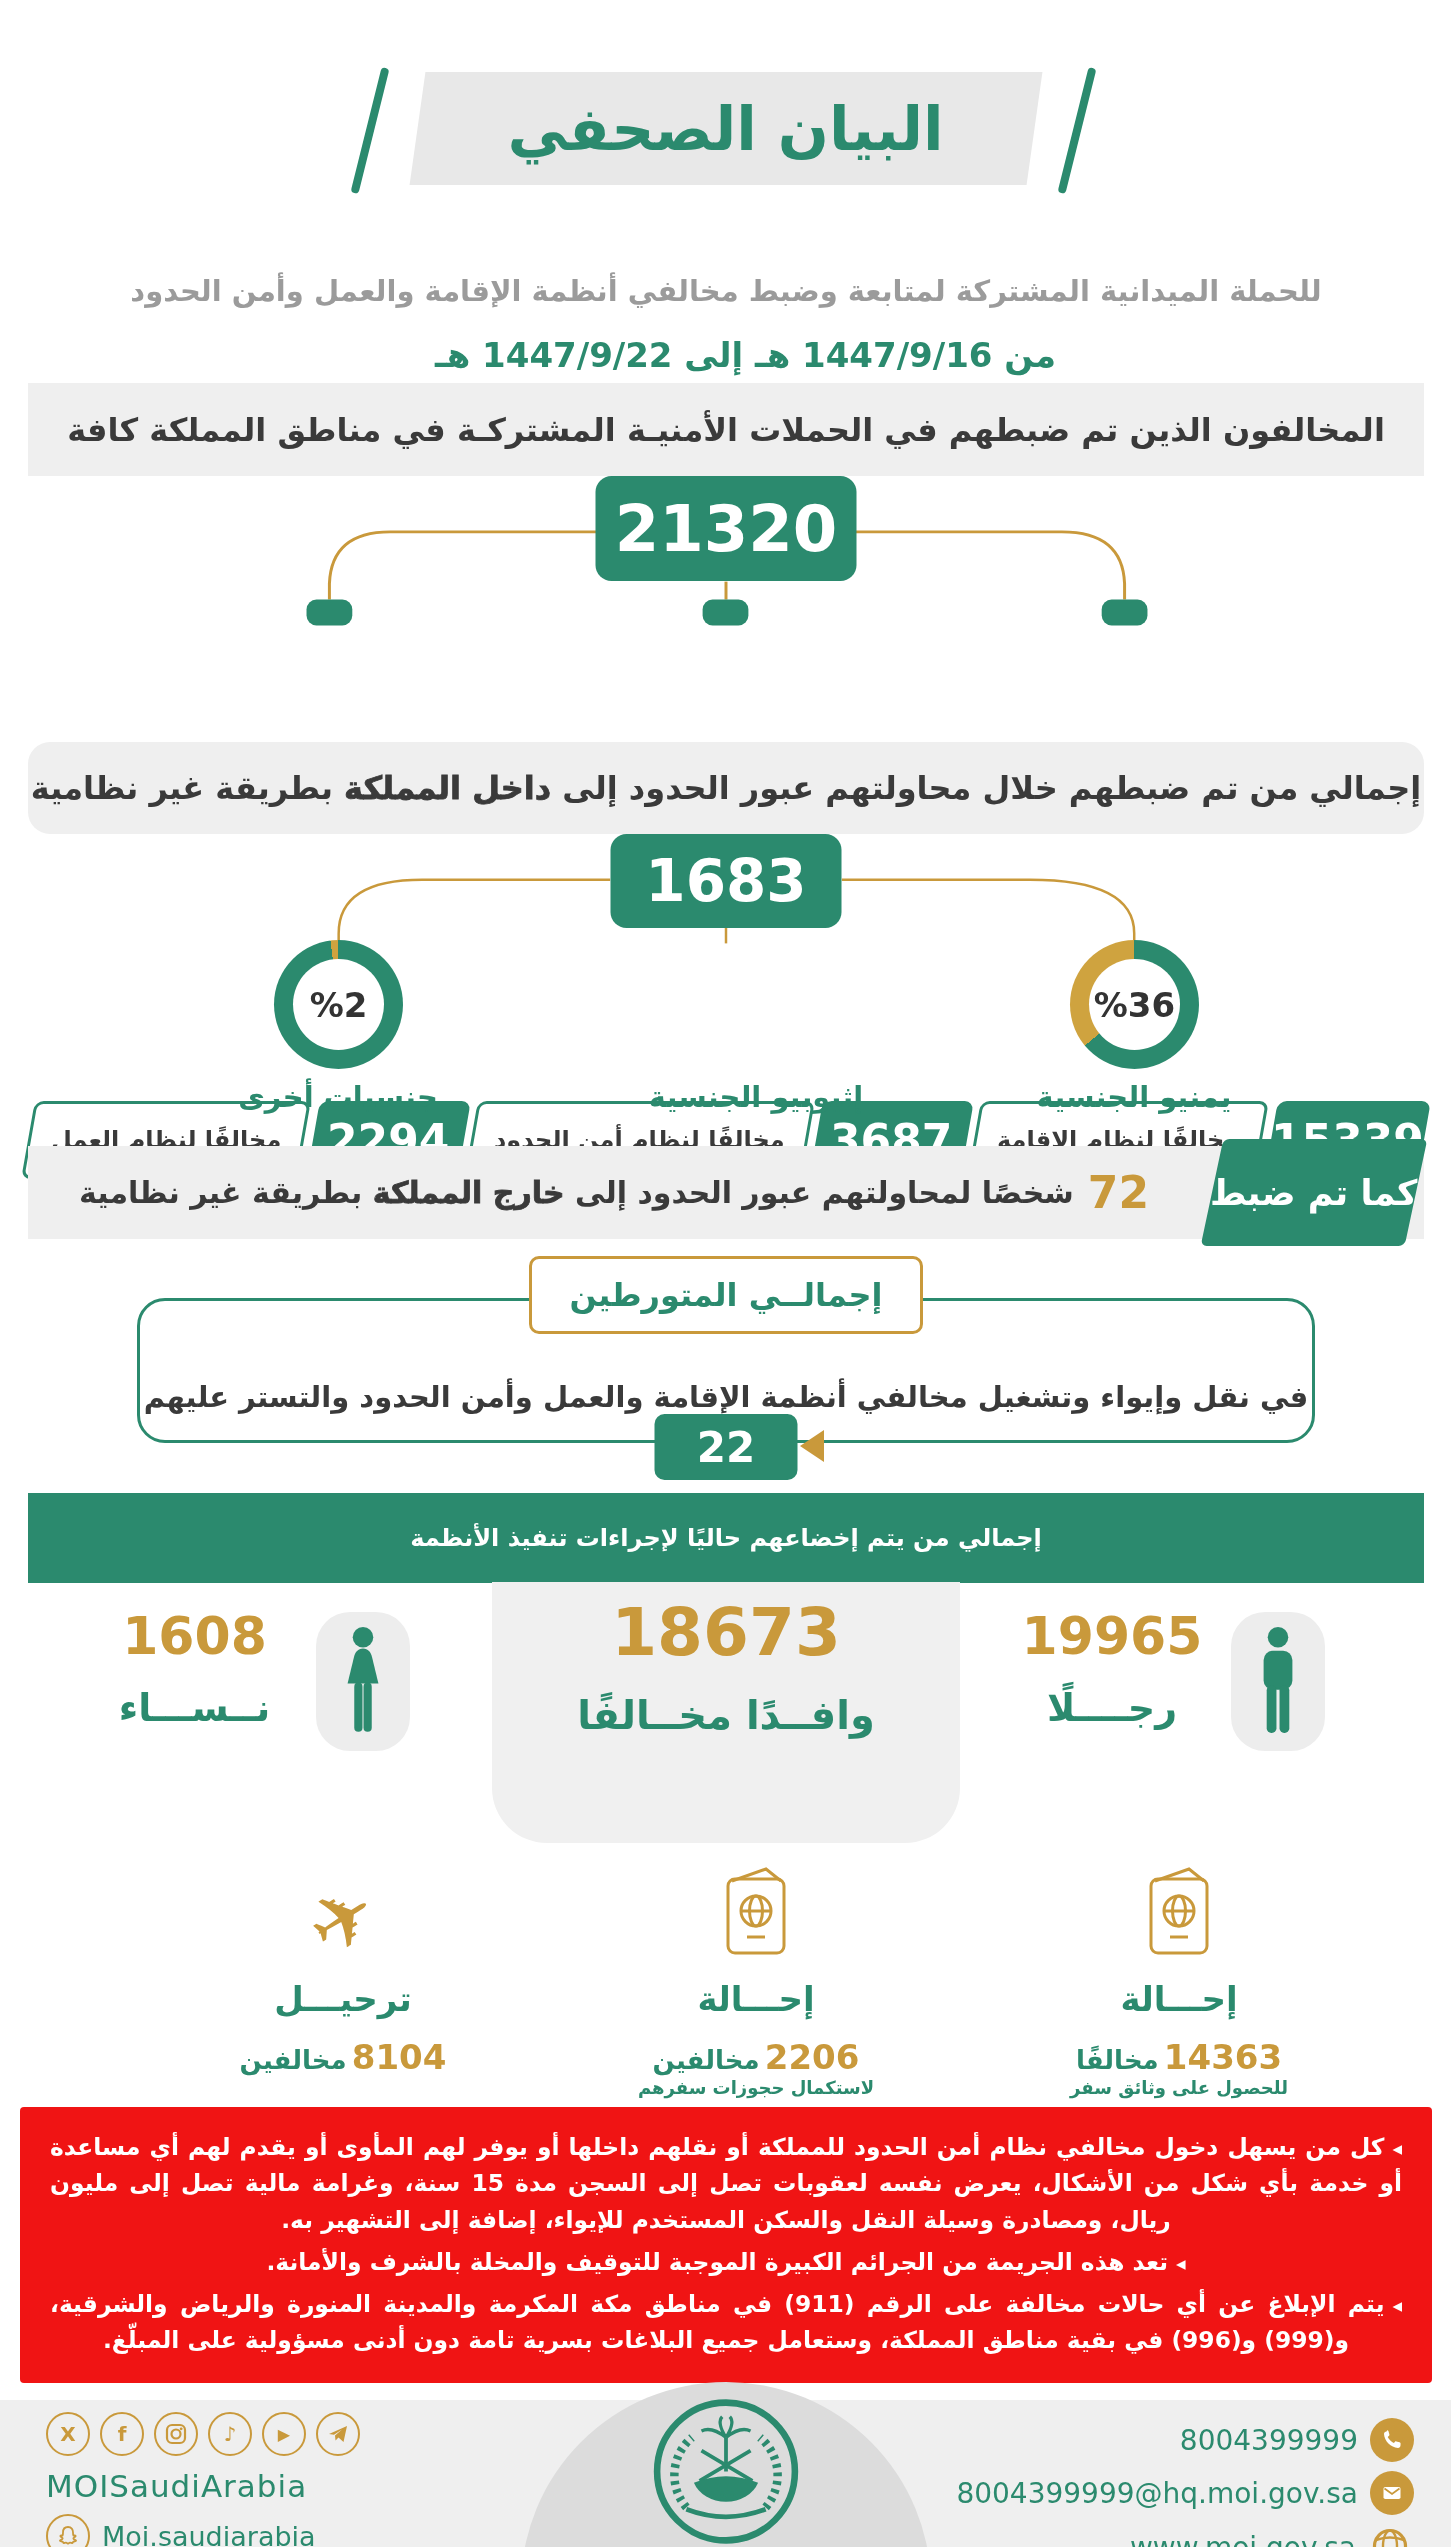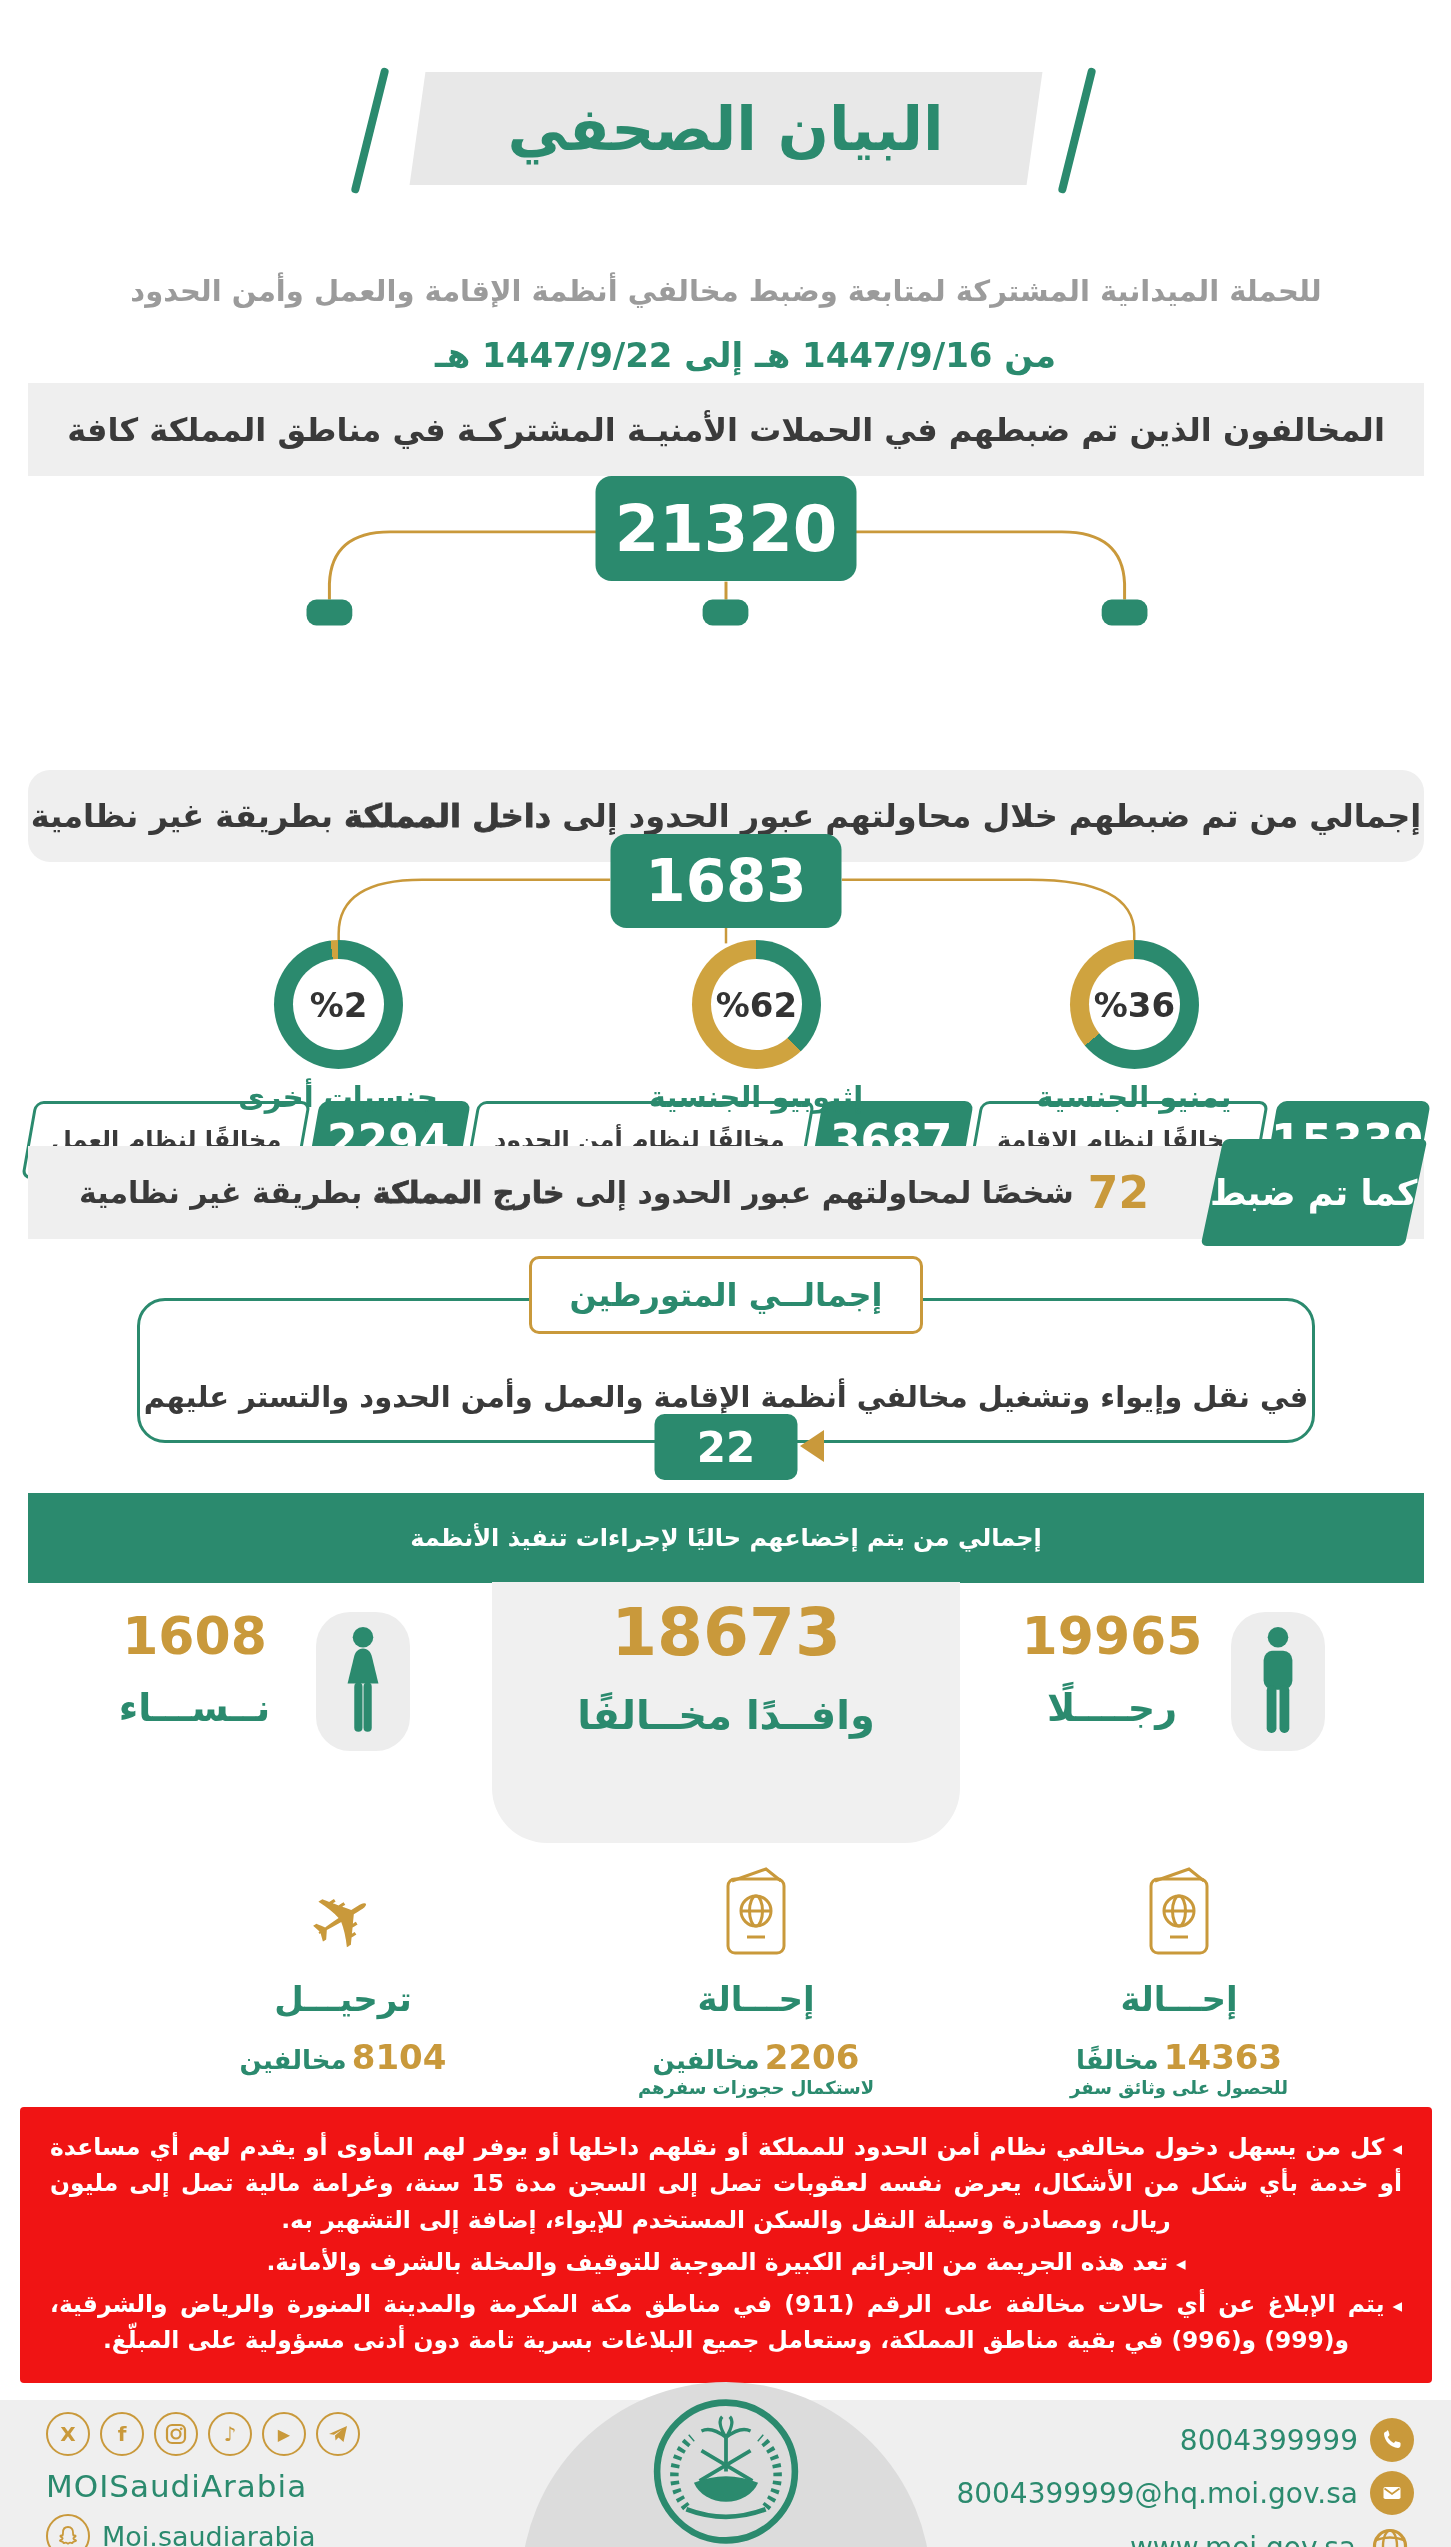--- a/index.html
+++ b/index.html
@@ -156,43 +156,38 @@
         <div class="card-num">
             <span>2294</span>
           </div>
         <div class="card-label">
             <span>مخالفًا لنظام العمل</span>
           </div>
       </div>
     </div>
   </div>
 
-  <div class="abs band" style="top:770px;height:92px;font-size:32px;border-radius:22px;">
+  <div class="abs band" style="top:742px;height:92px;font-size:32px;border-radius:22px;">
     <span>
       <span>إجمالي من تم ضبطهم خلال محاولتهم عبور الحدود إلى </span><span class="xb">داخل المملكة</span><span> بطريقة غير نظامية</span>
     </span>
   </div>
 
   <svg class="abs" style="left:0;top:834px;" width="1452" height="179" viewBox="0 0 1459 180">
     <path d="M613 46 H424 Q340 46 340 100 V110" fill="none" stroke="#C9993B" stroke-width="2.5"></path>
     <path d="M846 46 H1035 Q1140 46 1140 100 V110" fill="none" stroke="#C9993B" stroke-width="2.5"></path>
     <path d="M729.5 94 V110" fill="none" stroke="#C9993B" stroke-width="2.5"></path>
   </svg>
   <div class="abs total-box" style="top:834px;width:231px;height:94px;font-size:58px;">
     <span>1683</span>
   </div>
 
   <div class="donut" style="left: 1070px; background: conic-gradient(rgb(43, 138, 110) 0deg, rgb(43, 138, 110) 64%, rgb(207, 163, 63) 64%, rgb(207, 163, 63) 100%);">
     <div class="donut-hole">
         <span>%36</span>
-      </div>
-  </div>
-  <div class="donut" style="left: 692px; background: conic-gradient(rgb(43, 138, 110) 0deg, rgb(43, 138, 110) 38%, rgb(207, 163, 63) 38%, rgb(207, 163, 63) 100%);">
-    <div class="donut-hole">
-        <span>%62</span>
       </div>
   </div>
   <div class="donut" style="left: 274px; background: conic-gradient(rgb(43, 138, 110) 0deg, rgb(43, 138, 110) 98%, rgb(207, 163, 63) 98%, rgb(207, 163, 63) 100%);">
     <div class="donut-hole">
         <span>%2</span>
       </div>
   </div>
   <div class="donut-label" style="left:975px;">يمنيو الجنسية</div>
   <div class="donut-label" style="left:597px;">إثيوبيو الجنسية</div>
   <div class="donut-label" style="left:179px;">جنسيات أخرى</div>

